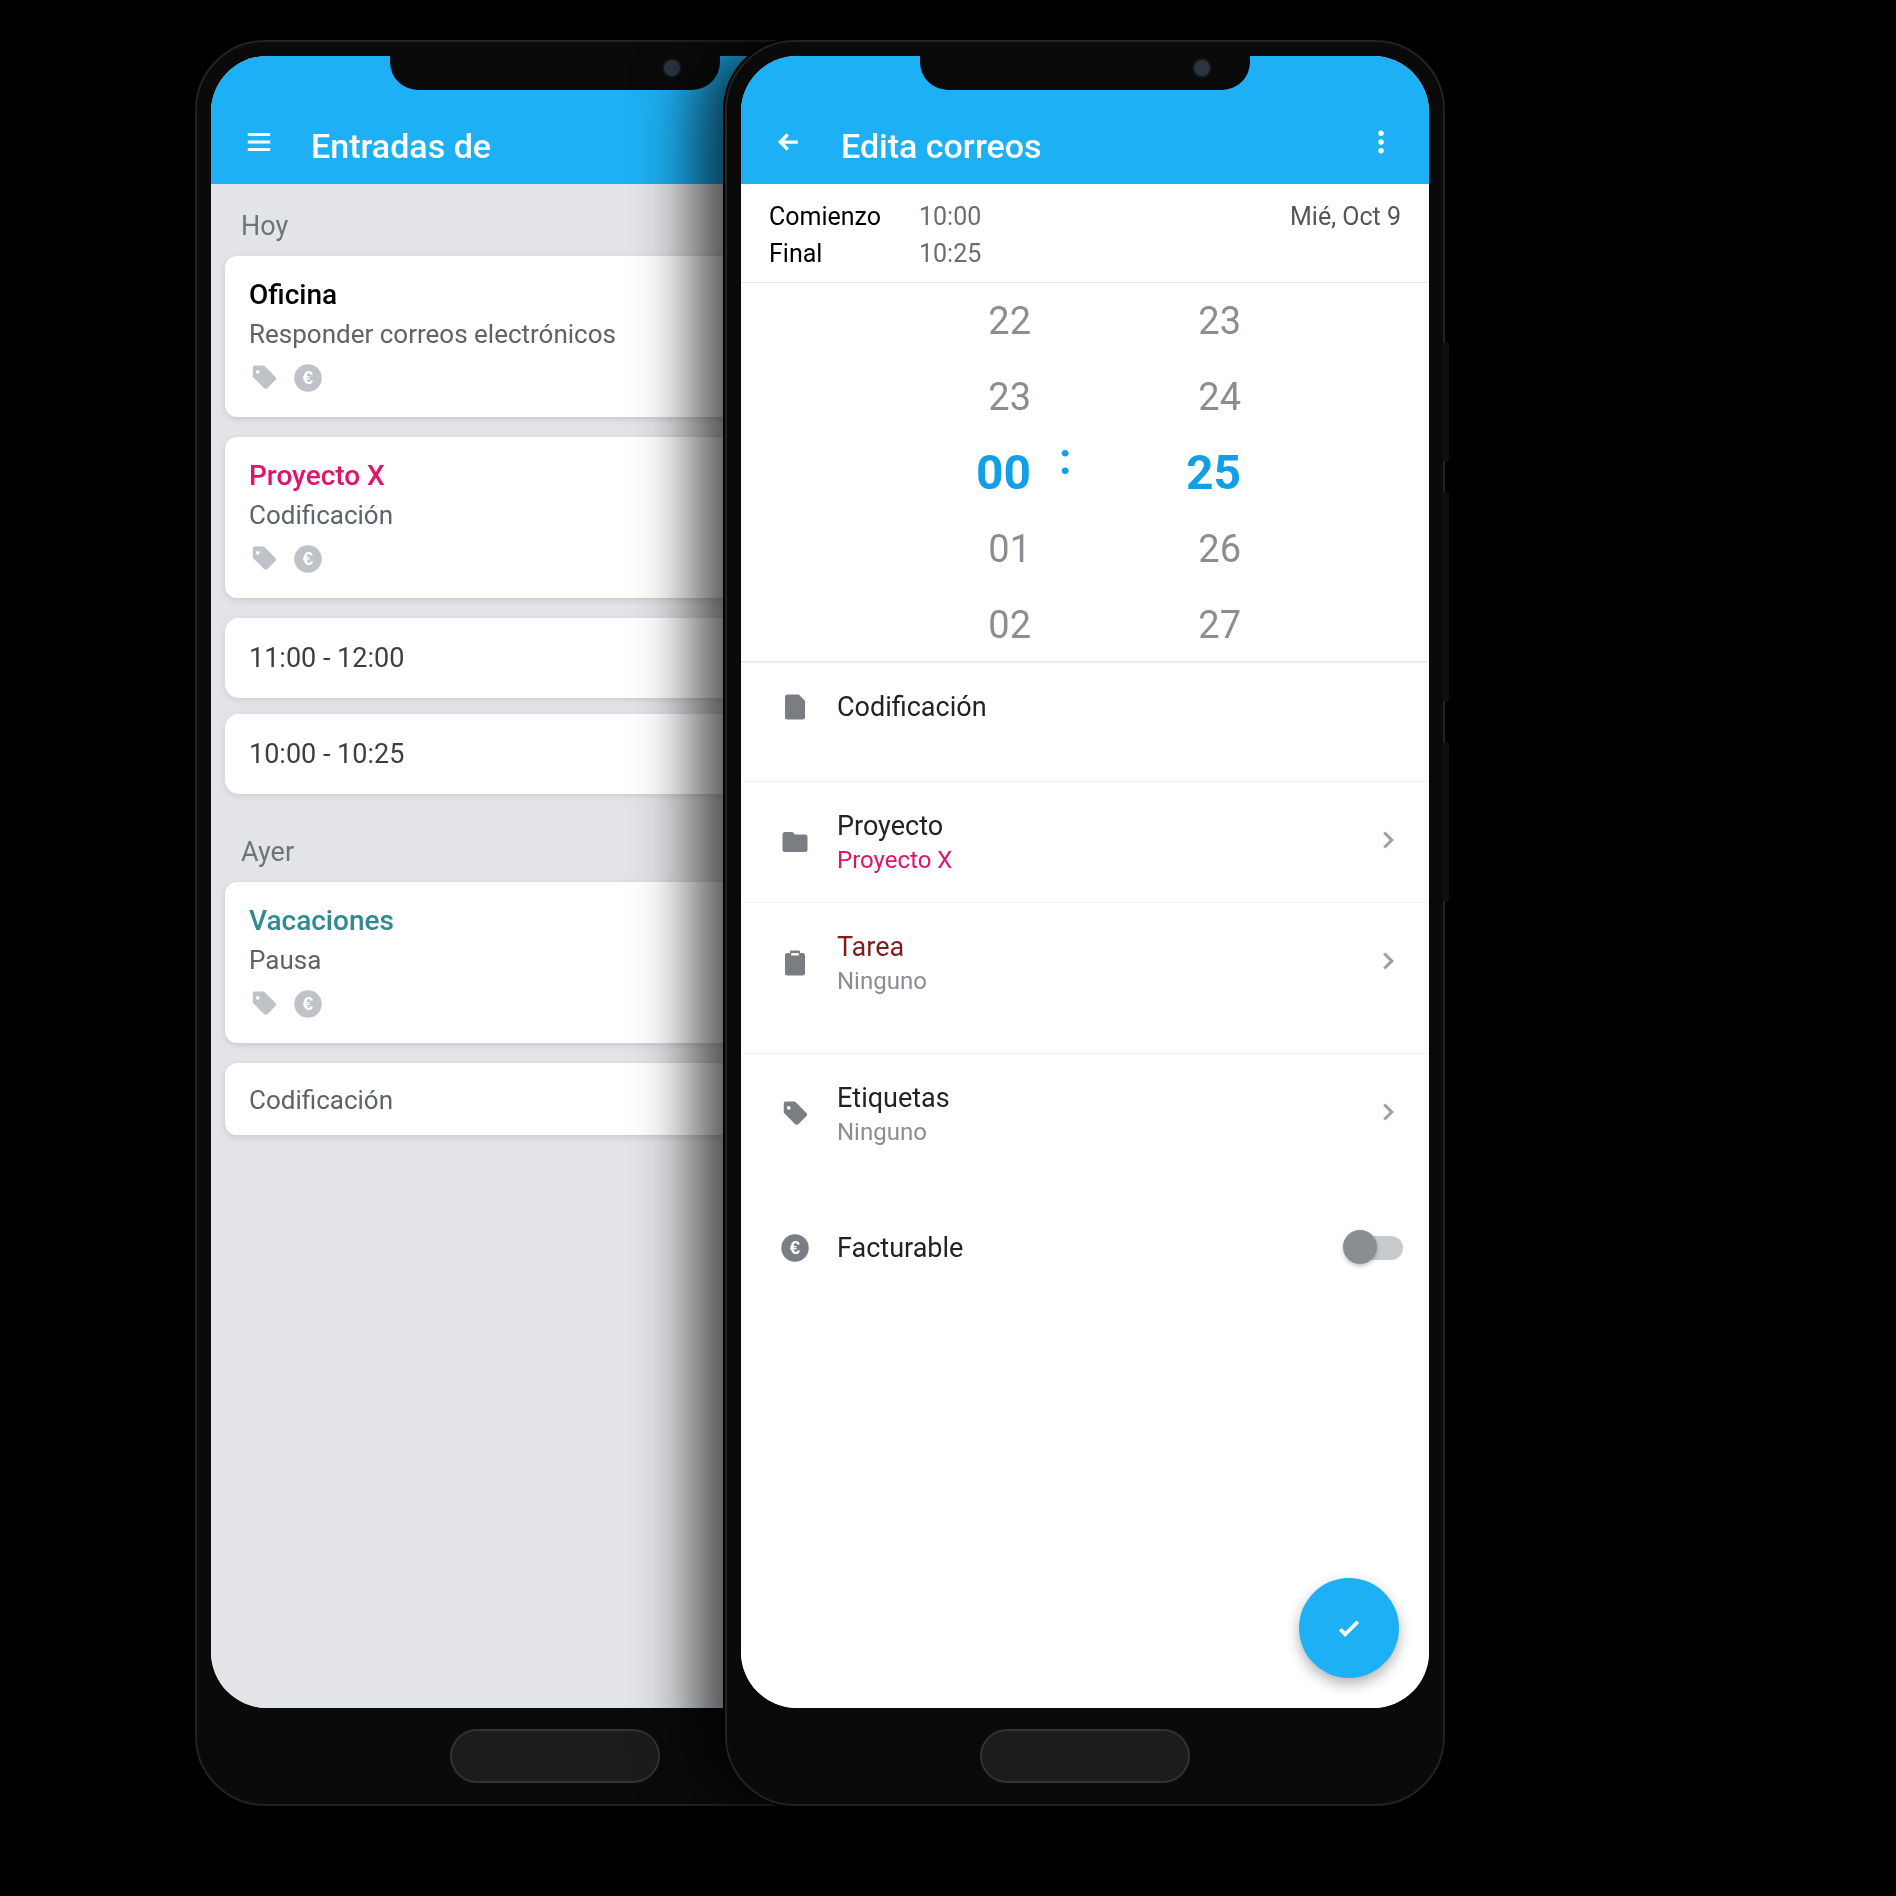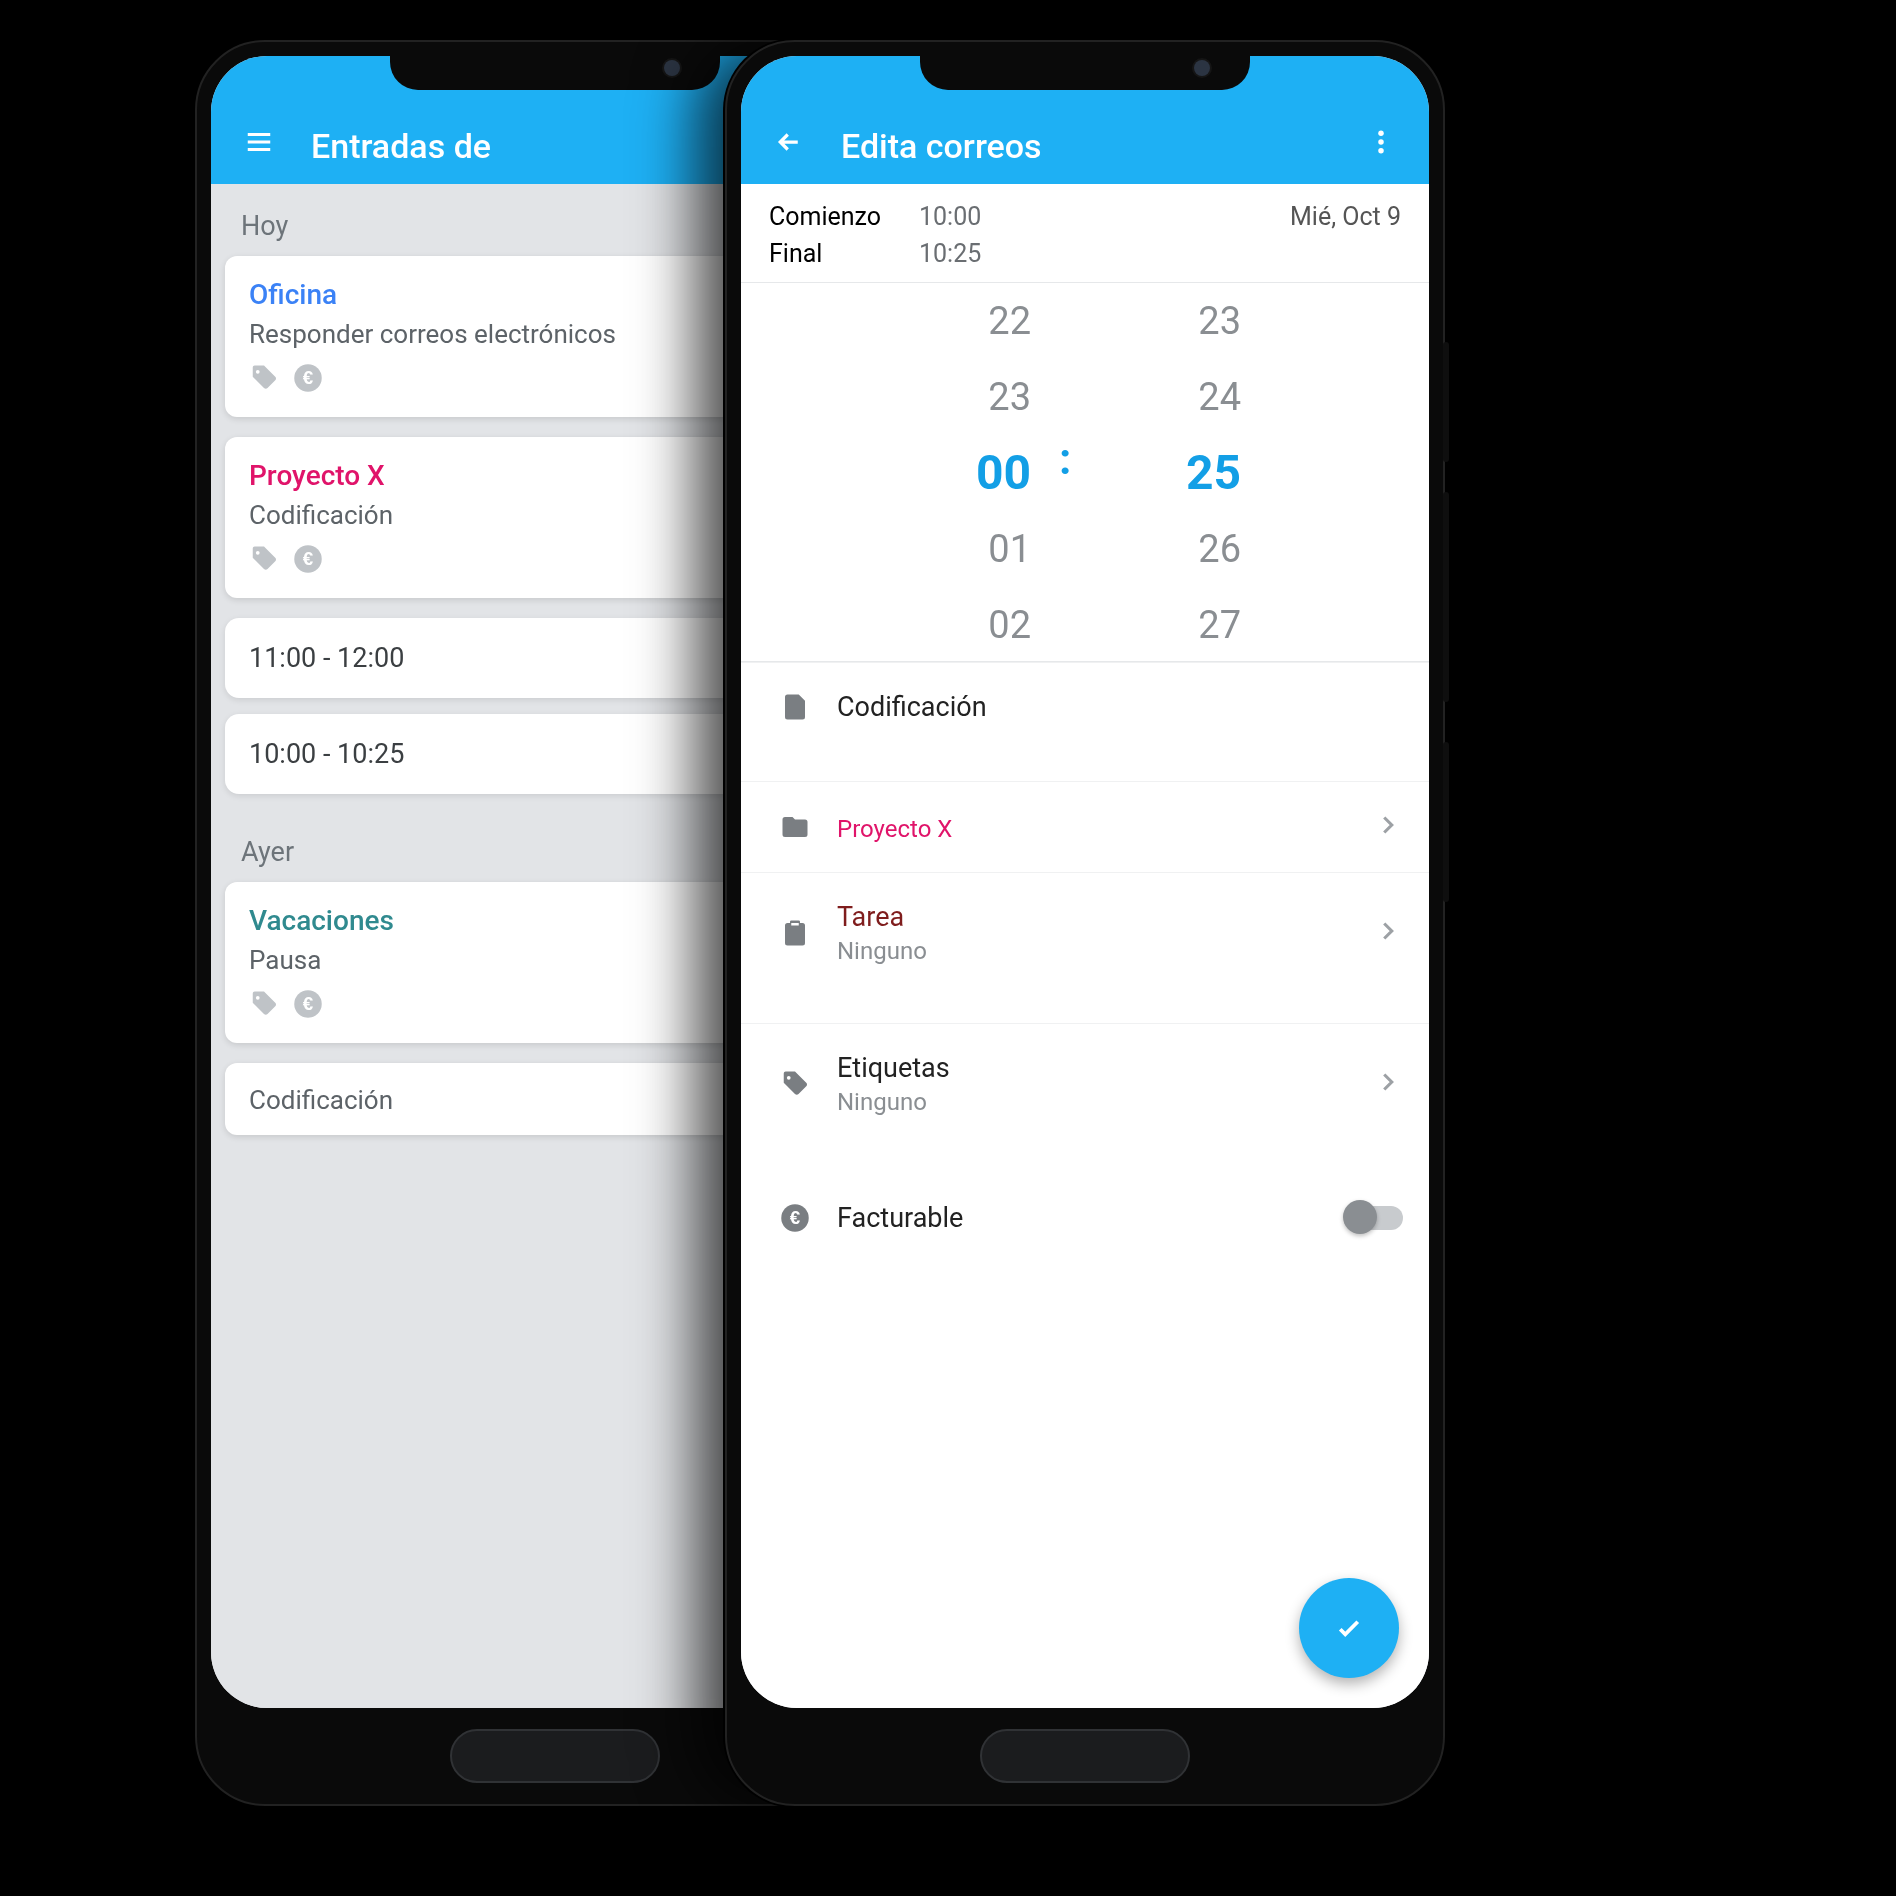--- a/index.html
+++ b/index.html
@@ -86,21 +86,21 @@
     background:#fff;
     border-radius:12px;
     margin:0 14px 20px;
     padding:22px 24px 20px;
     box-shadow:0 2px 6px rgba(0,0,0,.12);
   }
   .project{ font-size:28px; font-weight:500; margin-bottom:8px; }
   .subtitle{ font-size:26px; color:#5d6368; margin-bottom:14px; white-space:nowrap; overflow:hidden; }
   .icon-row{ display:flex; gap:14px; color:#bfc3c7; }
 
-  .c-orange{ color:#3b82f6; }
+  .c-orange{ color:#000000; }
   .c-pink  { color:#e0146a; }
   .c-teal  { color:#308a8f; }
   .c-blue  { color:#1791d8; }
 
   .slot{
     background:#fff; border-radius:14px;
     margin:0 14px 16px; padding:24px 24px;
     font-size:27px; color:#3b3f42;
     box-shadow:0 2px 6px rgba(0,0,0,.1);
   }
@@ -329,20 +329,21 @@
 
         <div style="height:30px"></div>
 
         <div class="form-row">
           <div class="ic">
             <svg viewBox="0 0 24 24" fill="currentColor">
                 <path d="M10 4H4a2 2 0 00-2 2v12a2 2 0 002 2h16a2 2 0 002-2V8a2 2 0 00-2-2h-8l-2-2z"></path>
               </svg>
           </div>
           <div class="texts">
+            <div class="label">Proyecto</div>
             <div class="value c-pink" style="color:#e0146a">Proyecto X</div>
           </div>
           <div class="chev"><svg viewBox="0 0 24 24" fill="none" stroke="currentColor" stroke-width="2.5">
                 <path d="M9 6l6 6-6 6"></path>
               </svg></div>
         </div>
 
         <div class="form-row muted">
           <div class="ic">
             <svg viewBox="0 0 24 24" fill="currentColor">

